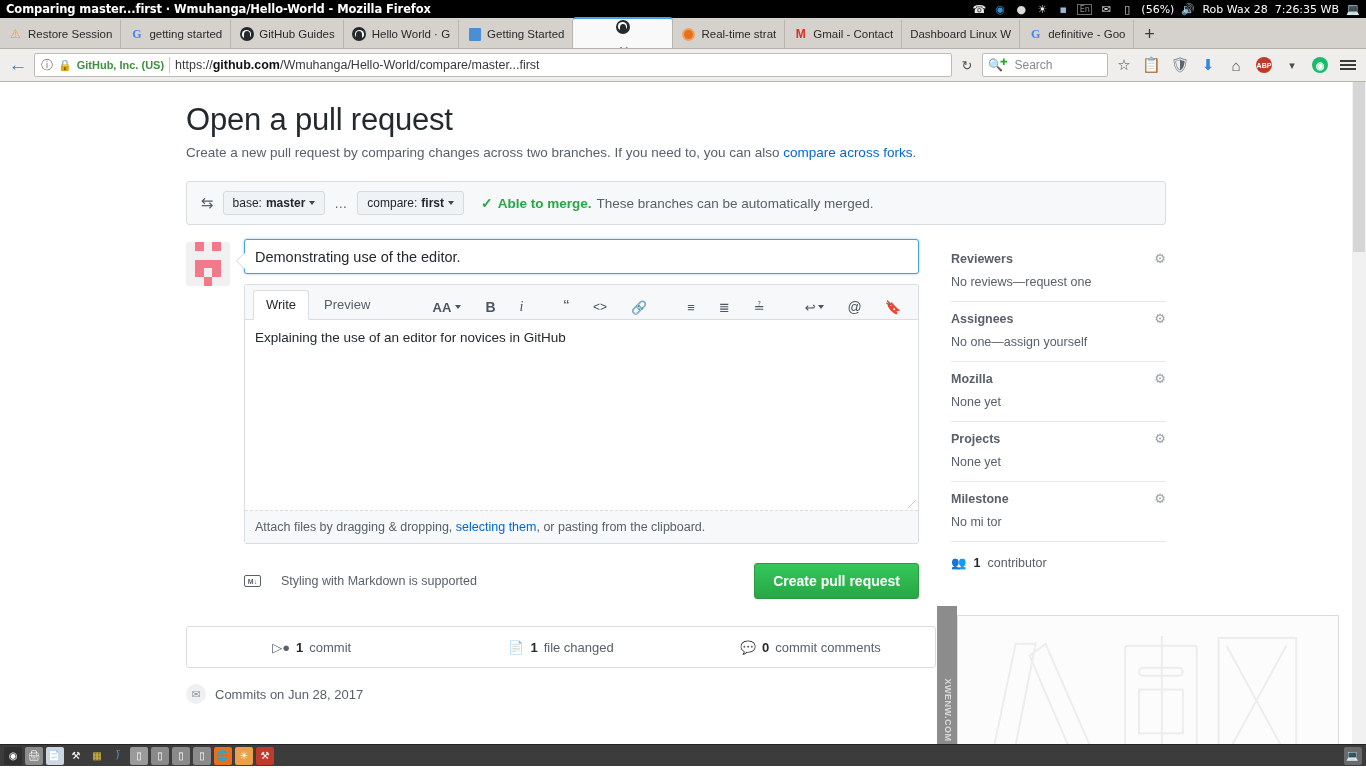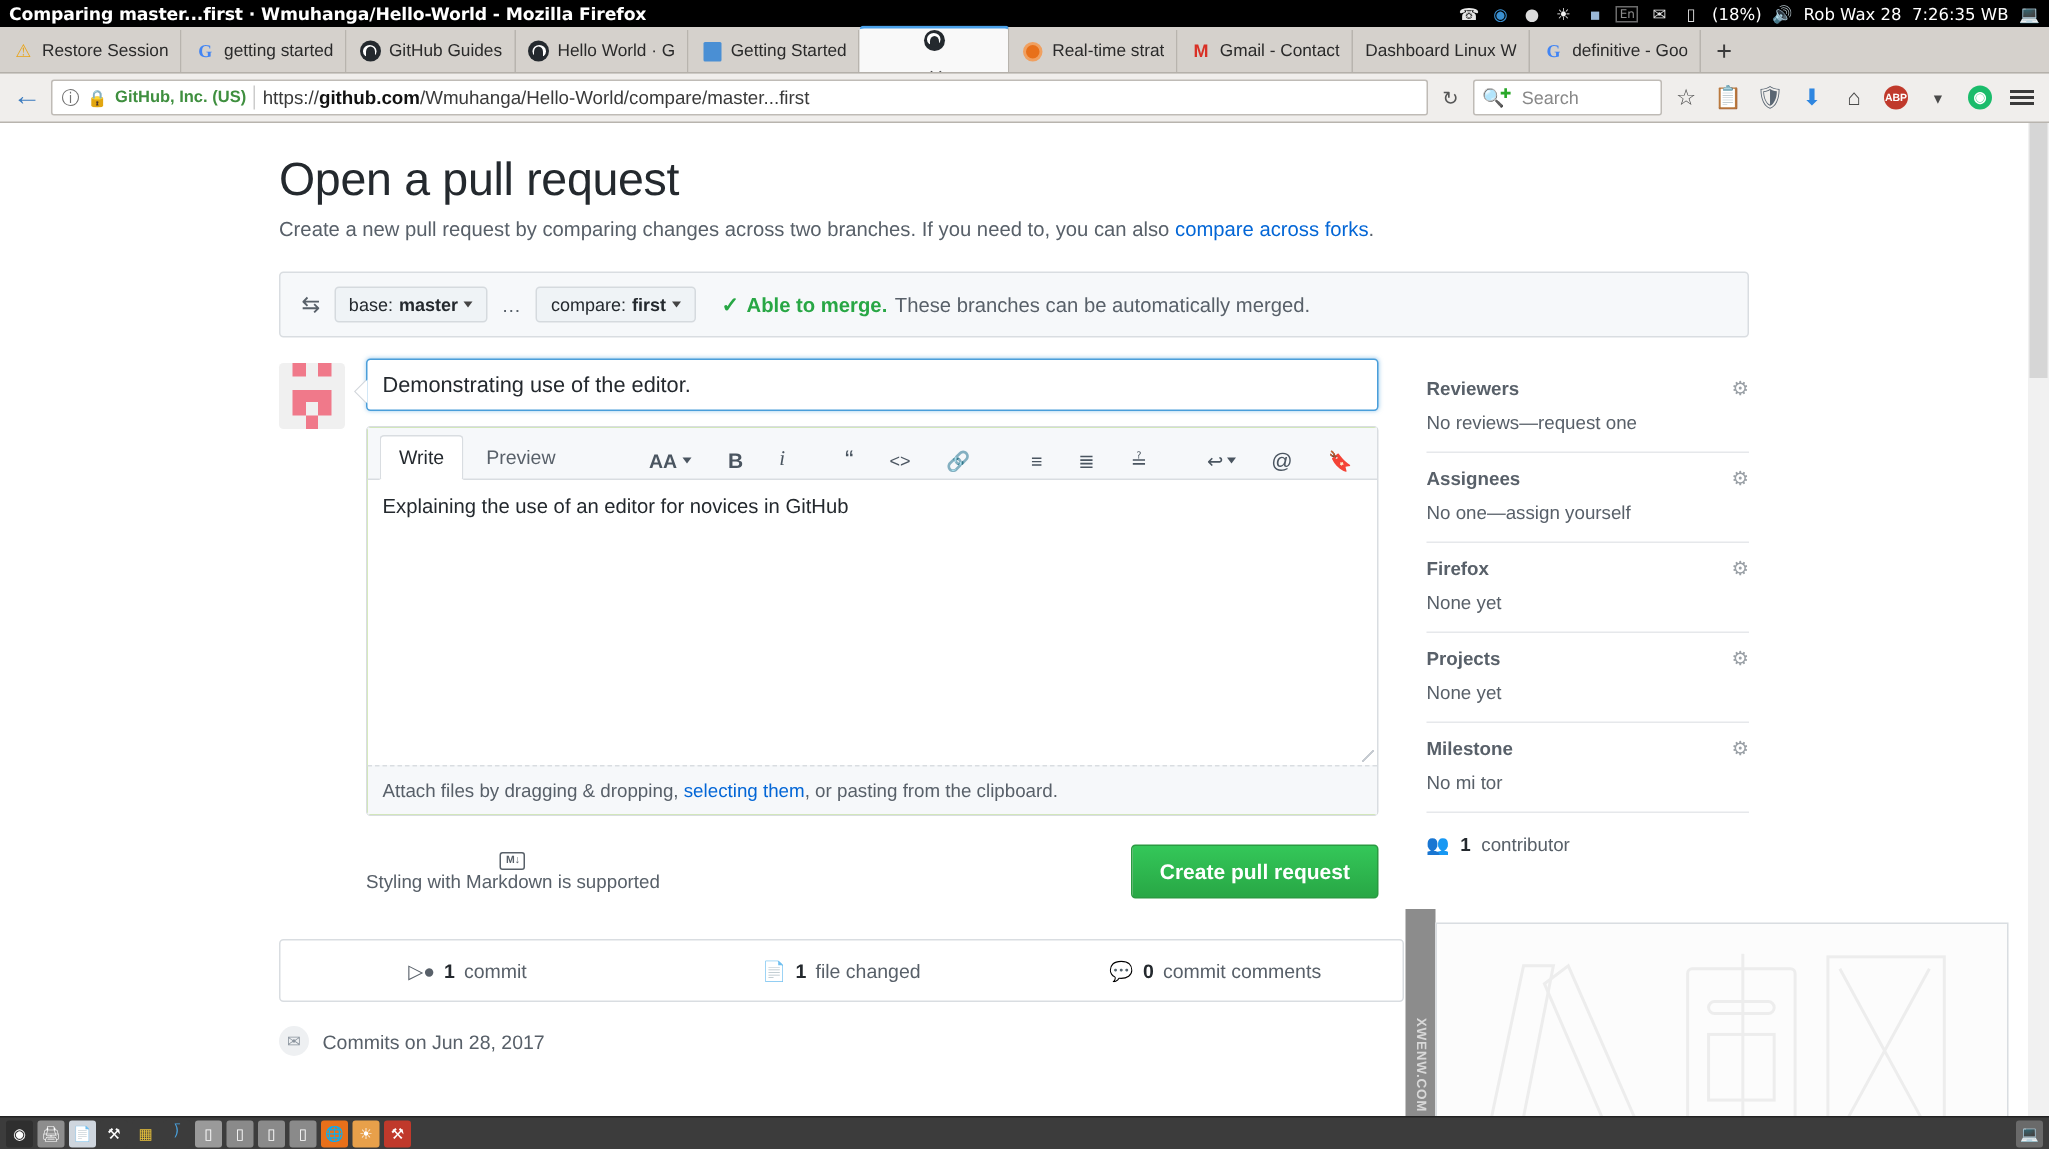--- a/index.html
+++ b/index.html
@@ -219,21 +219,21 @@
     background: linear-gradient(135deg, transparent 45%, #c6cbd1 45%, #c6cbd1 55%, transparent 55%); }
   .attach-bar {
     border-top:1px dashed #d9dde1; background:#f6f8fa;
     font-size:12.5px; color:#586069; padding: 9px 10px;
   }
   .attach-bar a { color:#0366d6; text-decoration:none; }
   .form-actions {
     display:flex; align-items:center; justify-content:space-between;
     padding: 10px 0 0 0; margin-top: 9px;
   }
-  .md-note { display:flex; align-items:center; gap:1px; font-size:12.5px; color:#586069;flex-direction:column; }
+  .md-note { display:flex; align-items:center; gap:20px; font-size:12.5px; color:#586069; }
   .md-badge {
     width:17px;height:12px;border:1.5px solid #586069;border-radius:2px;
     font-size:7px; color:#586069; display:flex;align-items:center;justify-content:center;font-weight:bold;
   }
   .btn-primary {
     background: linear-gradient(#34c759,#28a745); border:1px solid #2a9a41;
     color:#fff; font-size:14px; font-weight:bold; border-radius:3px;
     padding: 10px 18px; line-height:1;
   }
 
@@ -297,21 +297,21 @@
   <div class="os-title-text">Comparing master...first · Wmuhanga/Hello-World - Mozilla Firefox</div>
   <div class="os-tray">
     <span class="tray-ico call">☎</span>
     <span class="tray-ico blue">◉</span>
     <span class="tray-ico sound">●</span>
     <span class="tray-ico sun">☀</span>
     <span class="tray-ico chat">▪</span>
     <span class="tray-ico lang">En</span>
     <span class="tray-ico mail">✉</span>
     <span class="tray-ico batt">▯</span>
-    <span class="pct">(18%)</span>
+    <span class="pct">(56%)</span>
     <span class="tray-ico sound">🔊</span>
     <span class="user">Rob Wax 28</span>
     <span class="clock">7:26:35 WB</span>
     <span class="tray-ico">💻</span>
   </div>
 </div>
 
 <div class="tabstrip">
   <div class="tab">
     <span class="favicon ico-warn">⚠</span>
@@ -522,21 +522,21 @@
           </div>
           <div class="sb-block">
             <div class="sb-head">
               <span class="sb-title">Assignees</span>
               <span class="gear">⚙</span>
             </div>
             <div class="sb-val">No one—assign yourself</div>
           </div>
           <div class="sb-block">
             <div class="sb-head">
-              <span class="sb-title">Firefox</span>
+              <span class="sb-title">Mozilla</span>
               <span class="gear">⚙</span>
             </div>
             <div class="sb-val">None yet</div>
           </div>
           <div class="sb-block">
             <div class="sb-head">
               <span class="sb-title">Projects</span>
               <span class="gear">⚙</span>
             </div>
             <div class="sb-val">None yet</div>

